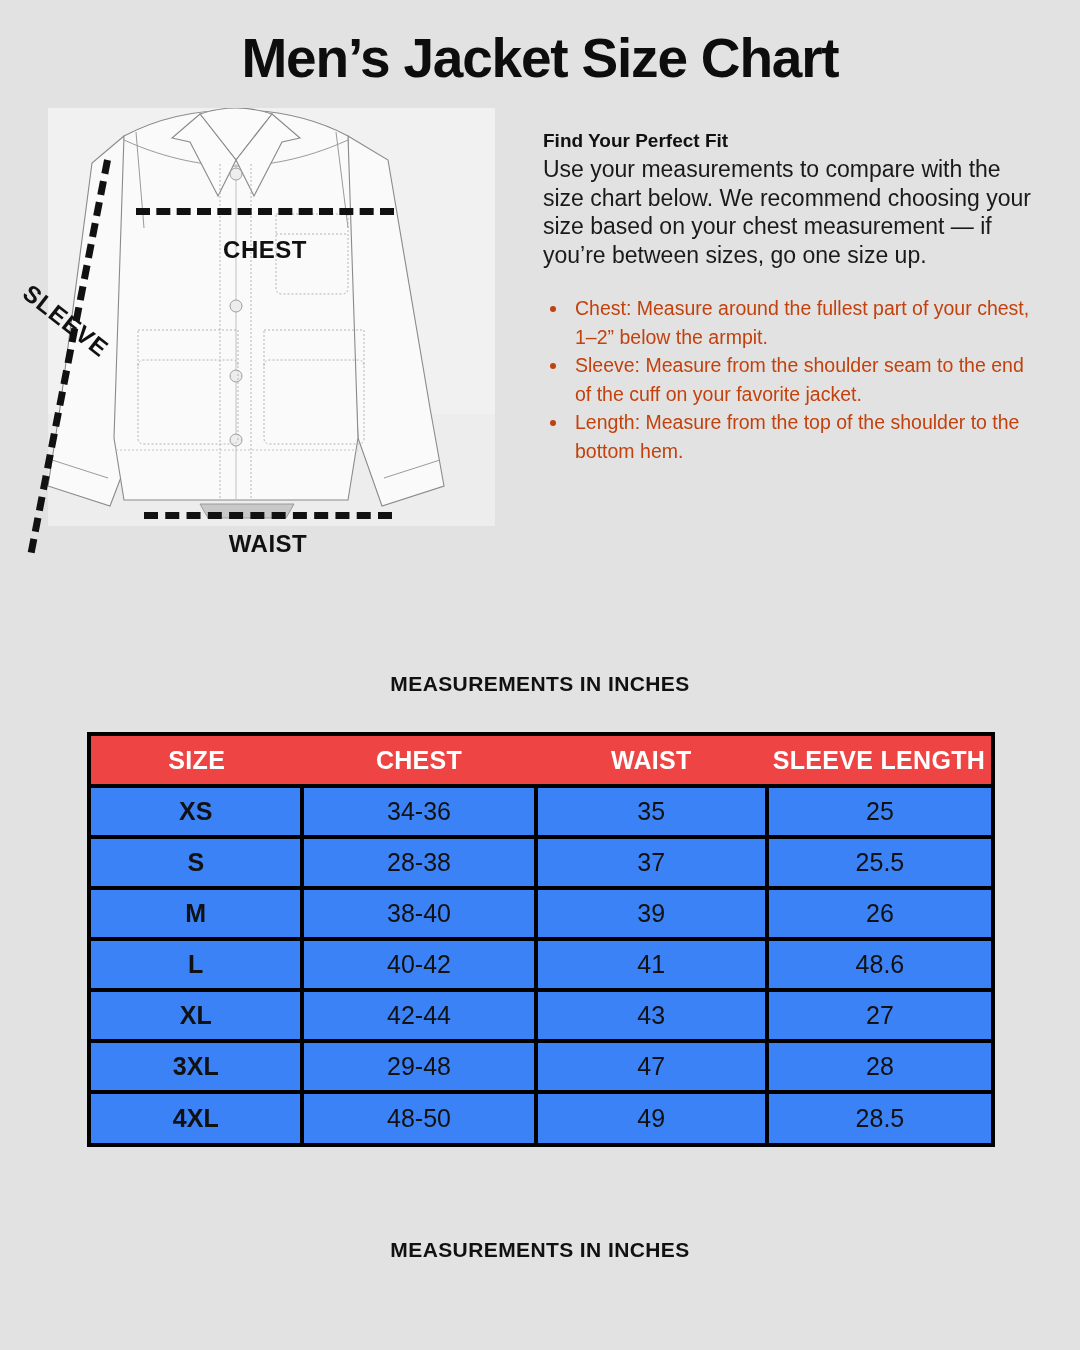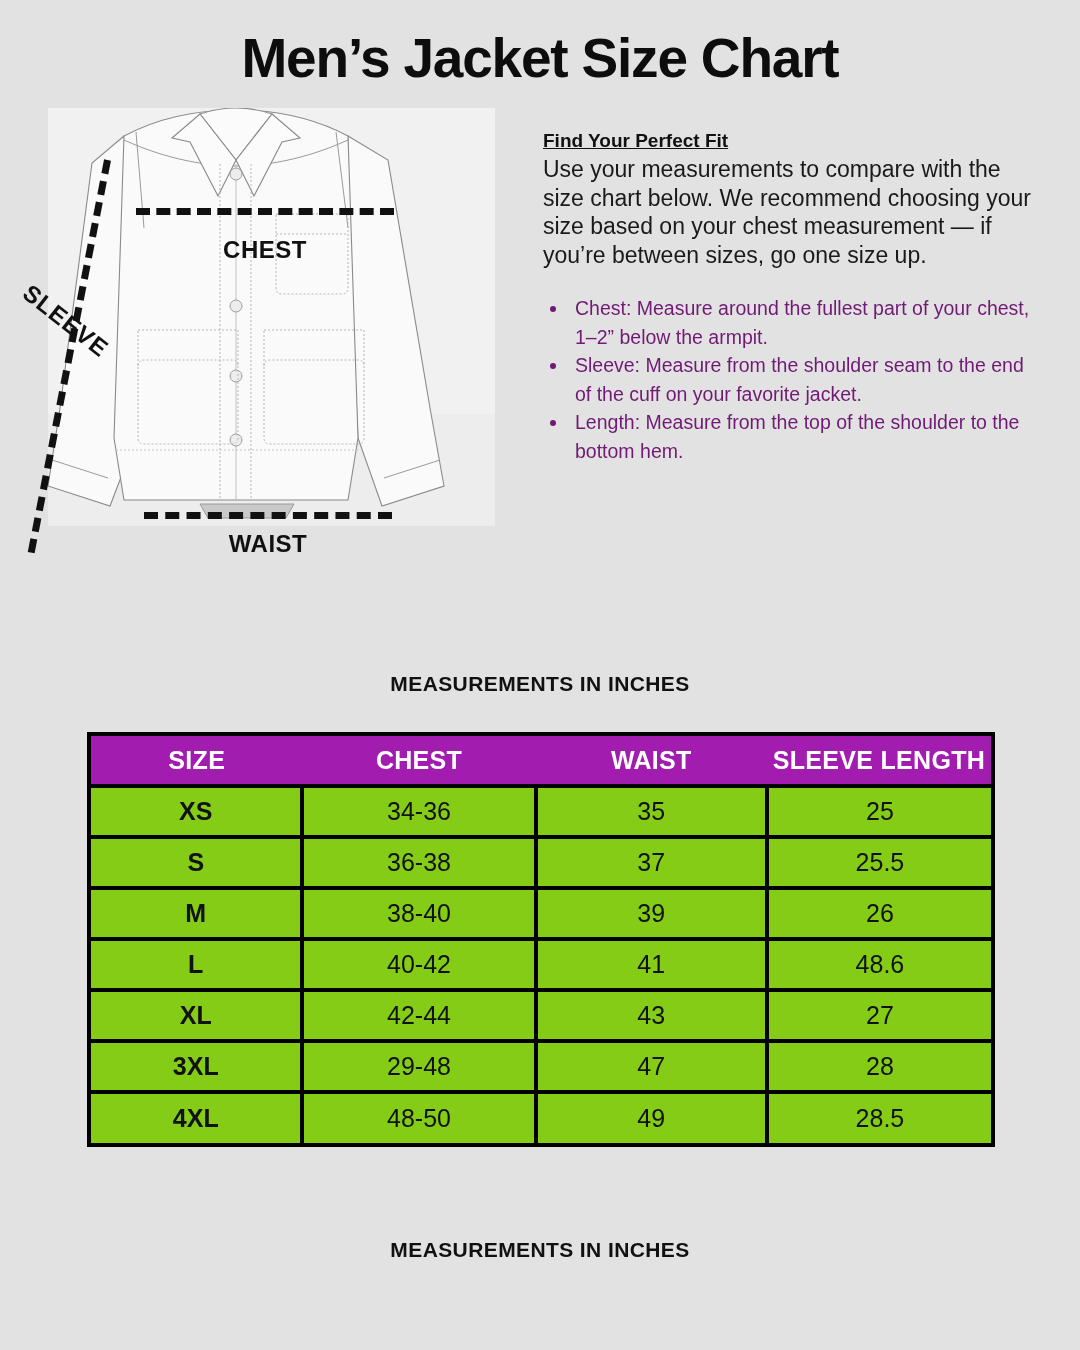--- a/index.html
+++ b/index.html
@@ -57,55 +57,55 @@
     position:absolute; left:-22px; top:168px;
     font-size:24px; font-weight:bold; letter-spacing:1px;
     transform:rotate(38deg); transform-origin:left center;
   }
 
   
   .info {
     position:absolute; left:543px; top:130px; width:500px;
   }
   .info h3 {
-    font-size:19px; font-weight:bold; margin-bottom:3px; color:#111;text-decoration:underline;
+    font-size:19px; font-weight:bold; margin-bottom:3px; color:#111;
   }
   .info p {
     font-size:23px; line-height:28.5px; color:#1a1a1a; font-weight:400;
   }
   .info .spacer { height:22px; }
   .info ul { margin:3px 0 0 26px; }
   .info li {
-    font-size:19.5px; line-height:28.5px; color:#701a75;
+    font-size:19.5px; line-height:28.5px; color:#c2410c;
     margin-bottom:0px; padding-left:6px;
   }
 
   
   .cap-top {
     position:absolute; left:0; top:672px; width:1080px;
     text-align:center; font-size:21px; font-weight:bold; letter-spacing:.4px;
   }
   .cap-bottom {
     position:absolute; left:0; top:1238px; width:1080px;
     text-align:center; font-size:21px; font-weight:bold; letter-spacing:.4px;
   }
 
   
   .tbl-wrap {
     position:absolute; left:87px; top:732px; width:908px;
     border:4px solid #000; background:#000;
   }
   table { width:100%; border-collapse:collapse; table-layout:fixed; }
   thead th {
-    background:#a21caf; color:#fff;
+    background:#ef4444; color:#fff;
     font-size:25px; font-weight:bold; letter-spacing:.3px;
     height:50px; text-align:center; vertical-align:middle;
   }
   tbody td {
-    background:#84cc16; color:#111;
+    background:#3b82f6; color:#111;
     height:51px; text-align:center; vertical-align:middle;
     font-size:25px; font-weight:400;
     border-top:4px solid #000; border-left:4px solid #000;
   }
   tbody td:first-child { border-left:none; font-weight:bold; }
   col.c-size  { width:23.5%; }
   col.c-chest { width:25.9%; }
   col.c-waist { width:25.7%; }
   col.c-slv   { width:24.9%; }
 </style>
@@ -219,21 +219,21 @@
       </thead>
       <tbody>
         <tr>
           <td>XS</td>
           <td>34-36</td>
           <td>35</td>
           <td>25</td>
         </tr>
         <tr>
           <td>S</td>
-          <td>36-38</td>
+          <td>28-38</td>
           <td>37</td>
           <td>25.5</td>
         </tr>
         <tr>
           <td>M</td>
           <td>38-40</td>
           <td>39</td>
           <td>26</td>
         </tr>
         <tr>

